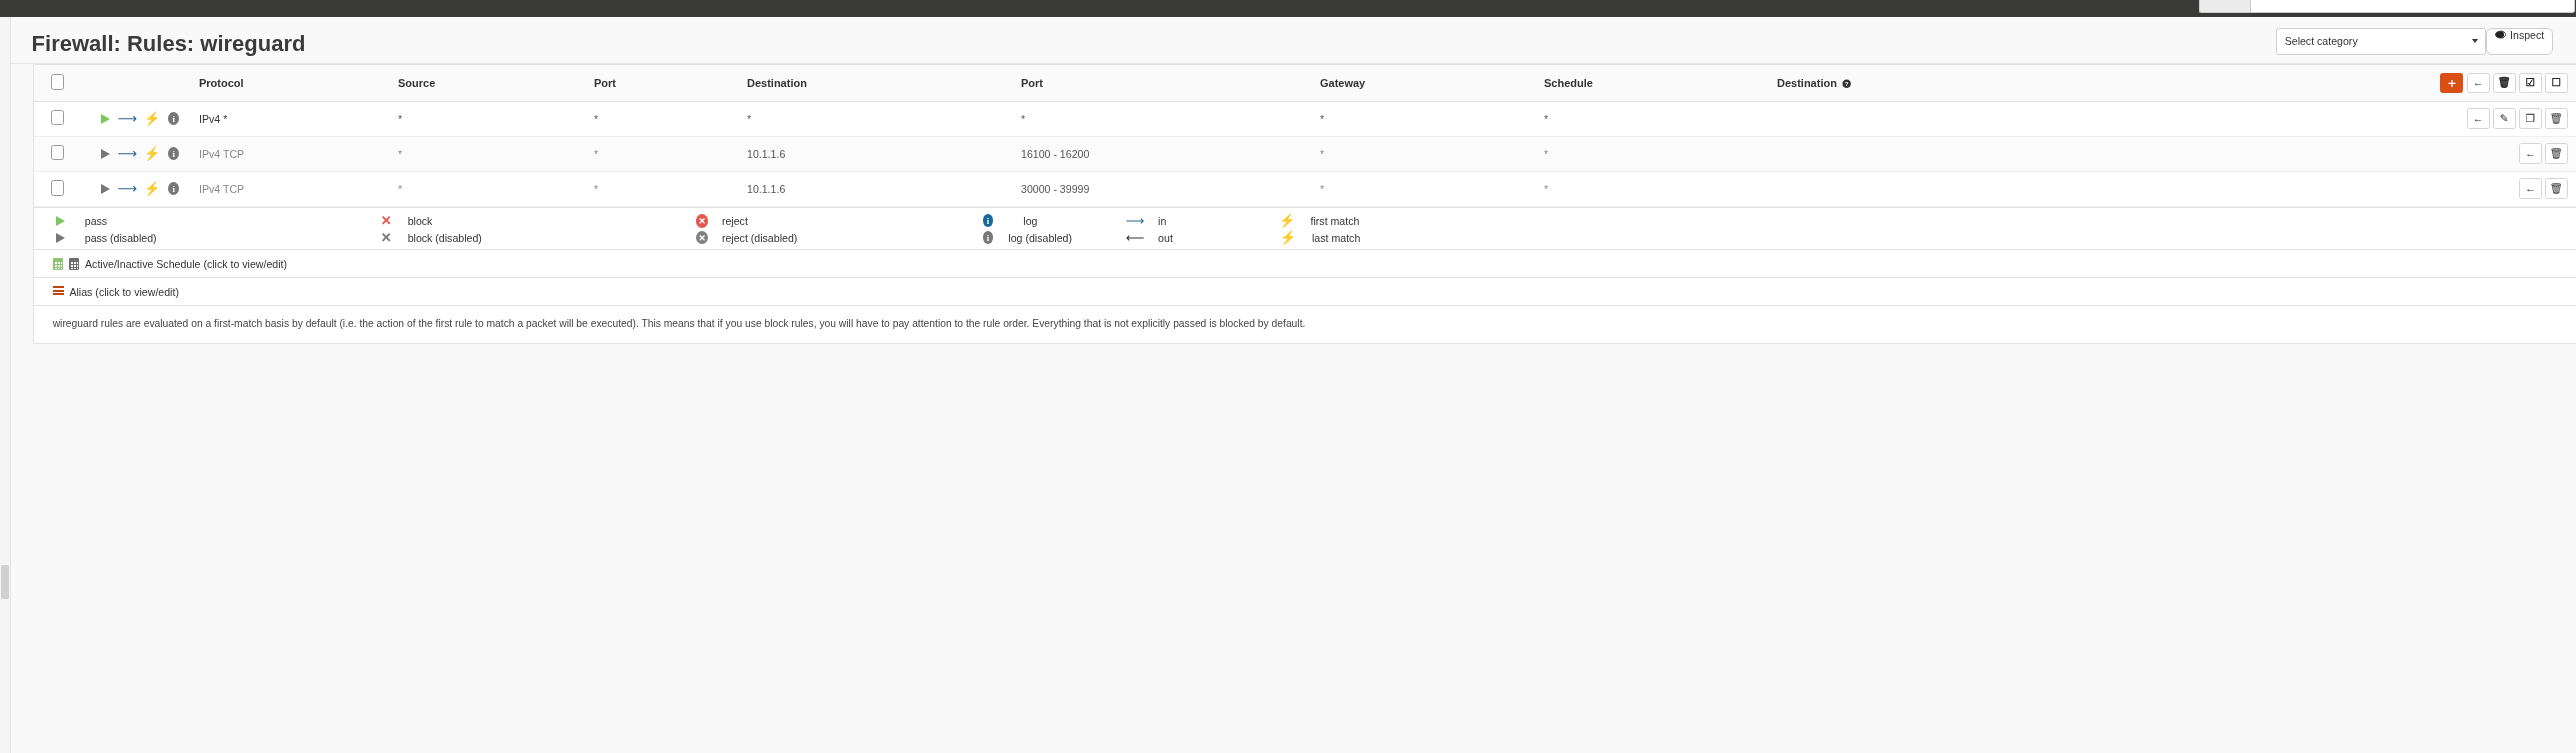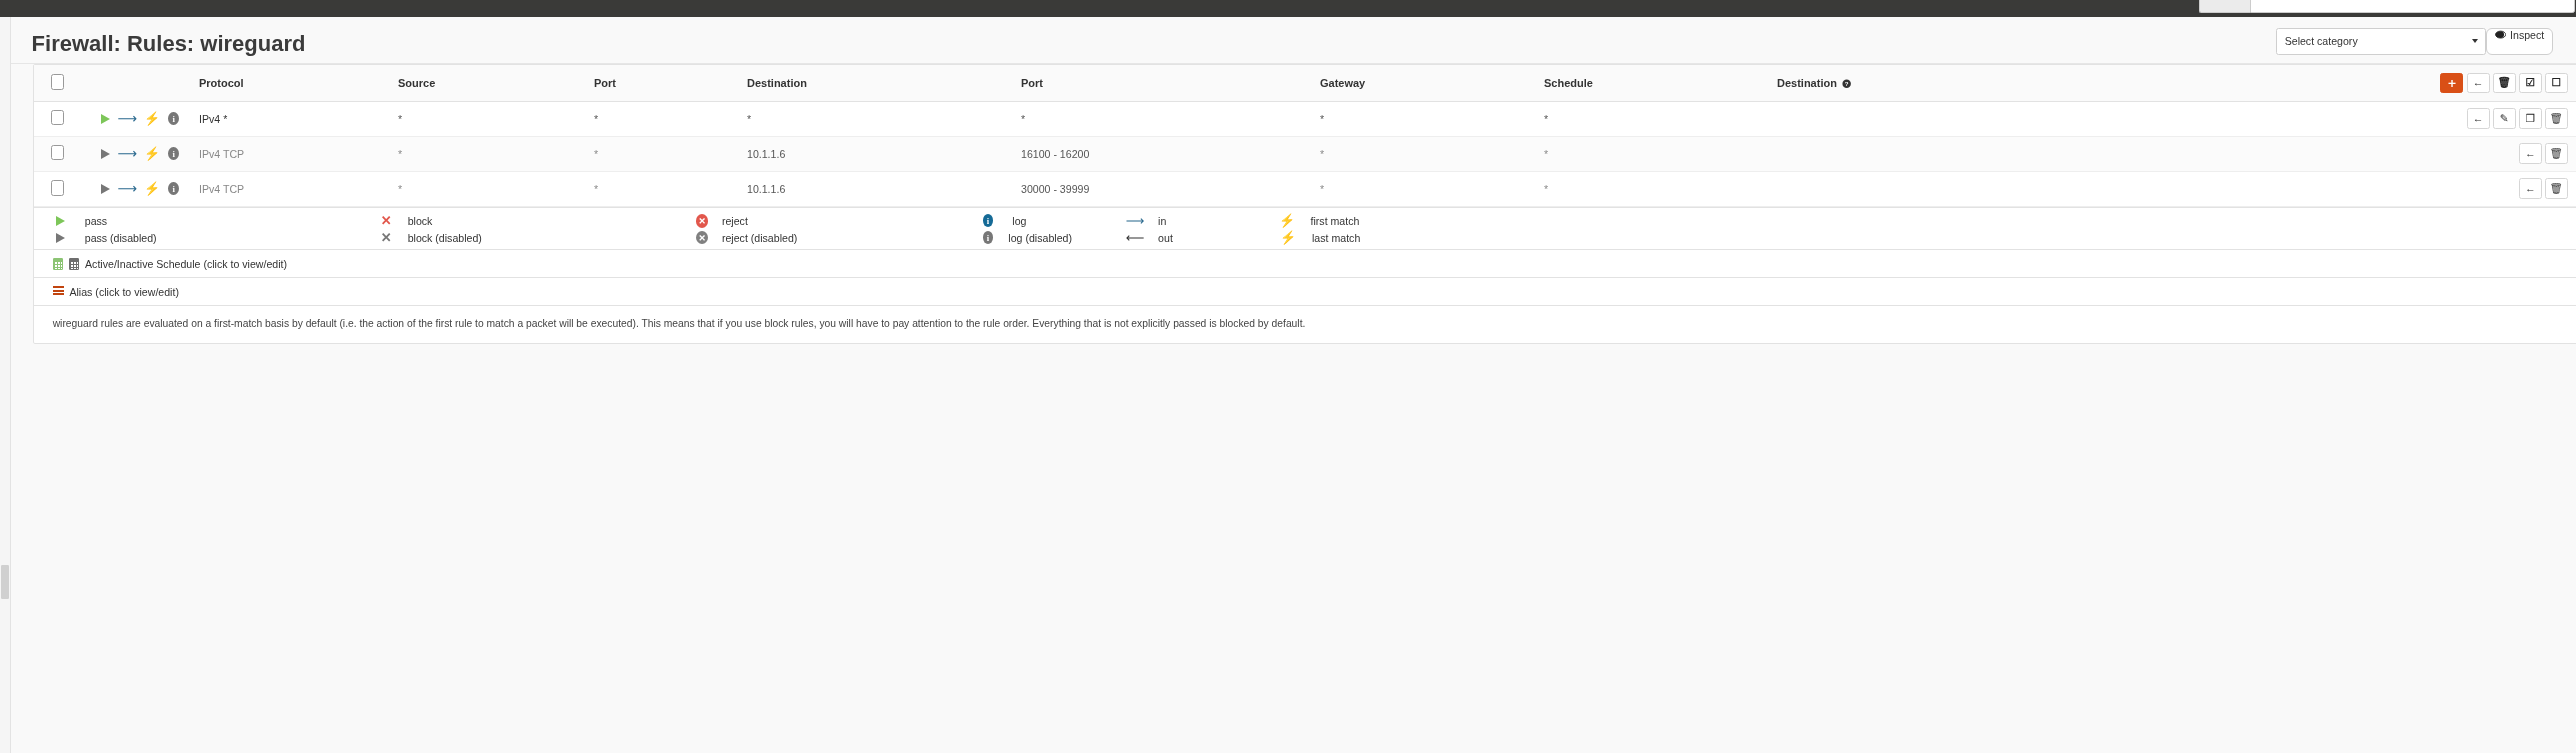--- a/index.html
+++ b/index.html
@@ -481,21 +481,21 @@
           <span class="lg-lab" style="padding-left:16px">block</span>
         </div>
         <div></div>
         <div class="lg-icon">
           <span class="circ">✕</span>
           <span class="lg-lab" style="padding-left:13.7px">reject</span>
         </div>
         <div></div>
         <div class="lg-icon">
           <span class="infoi blue">i</span>
-          <span class="lg-lab" style="padding-left:19px">log</span>
+          <span class="lg-lab" style="padding-left:30px">log</span>
         </div>
         <div class="lg-icon">
           <span class="arr blue">⟶</span>
           <span class="lg-lab" style="padding-left:13.7px">in</span>
           <span class="bolt" style="margin-left:113px">⚡</span>
           <span class="lg-lab" style="padding-left:15px">first match</span>
         </div>
 
         <div class="lg-icon">
           <span class="tri dis"></span>

